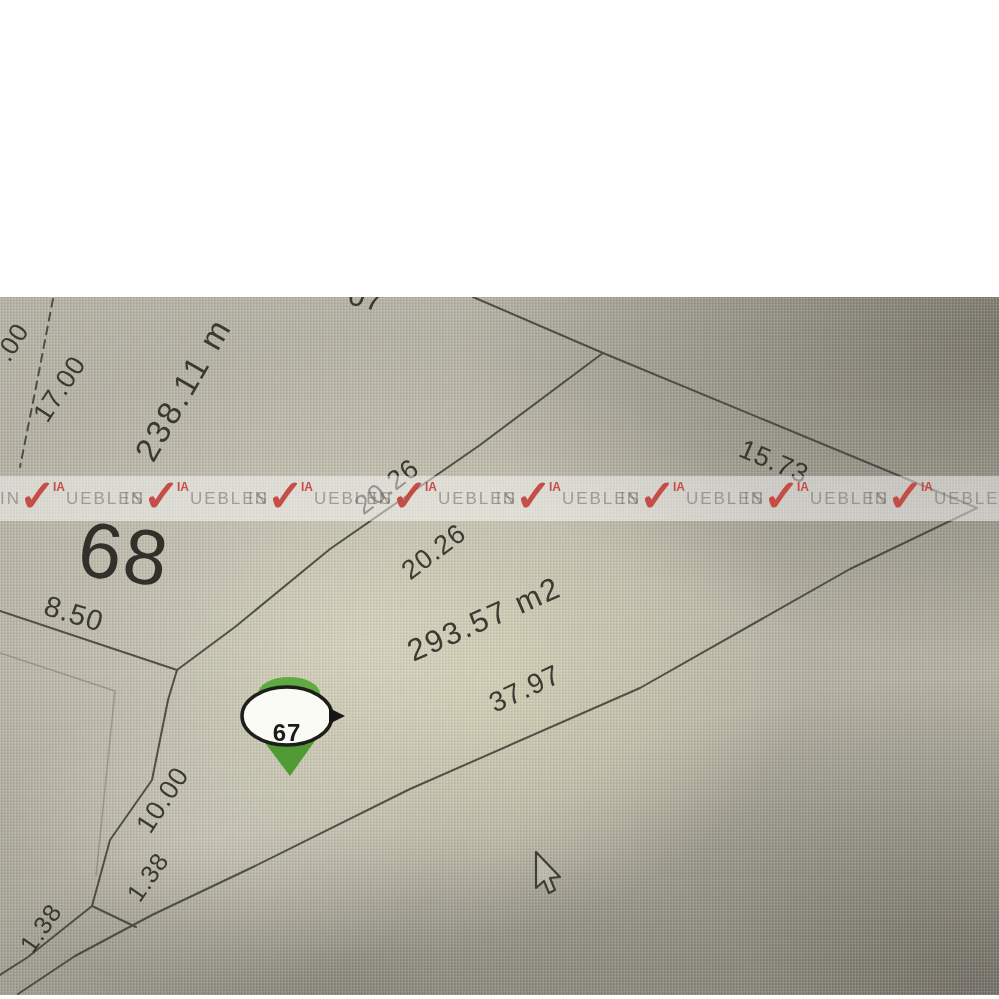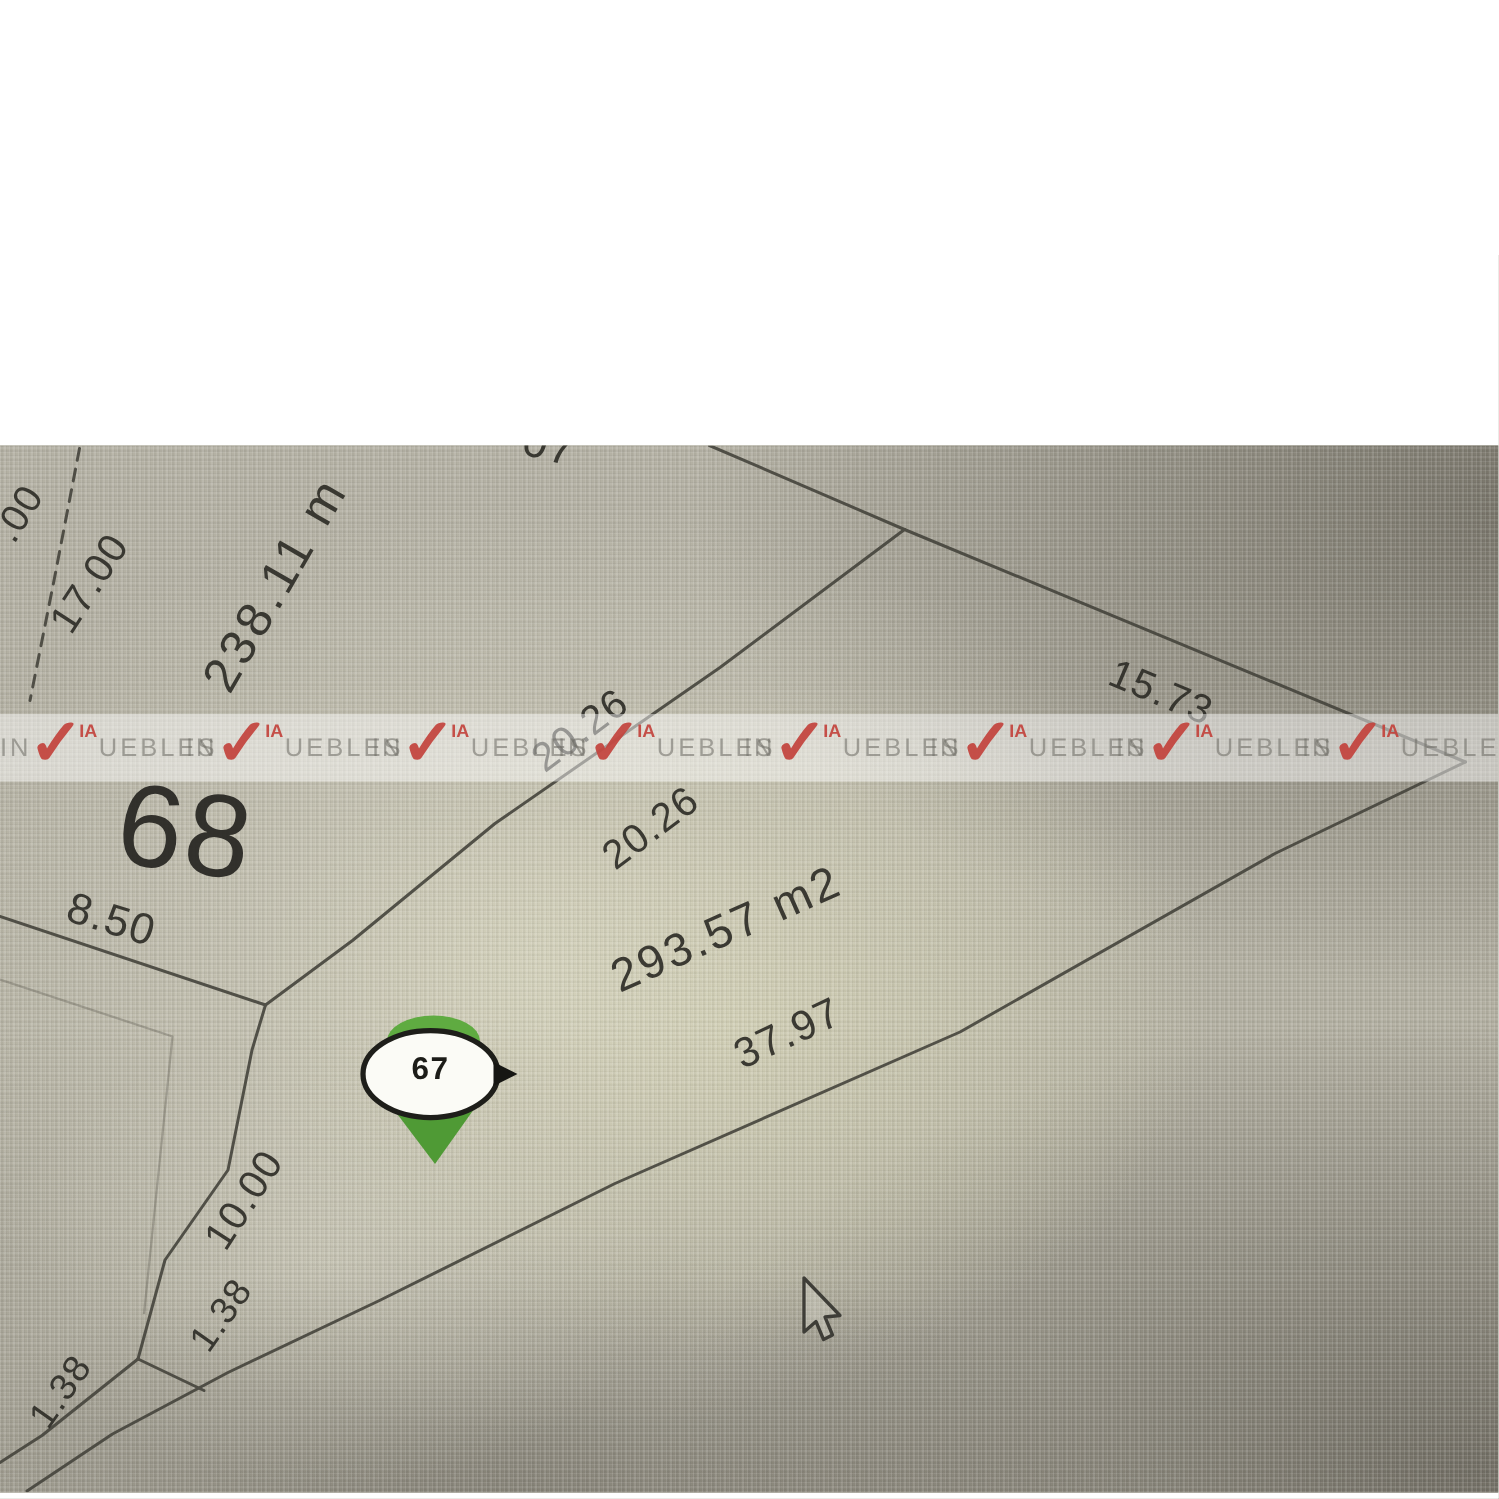--- a/index.html
+++ b/index.html
@@ -46,23 +46,23 @@
   .l-3797      {left:525px; top:392px; --r:-25deg; font-size:28px;}
   .l-68        {left:124px; top:257px; --r:8deg;   font-size:78px; letter-spacing:2px; color:#262521;}
   .l-850       {left:74px;  top:317px; --r:17deg;  font-size:29px;}
   .l-1000      {left:163px; top:503px; --r:-57deg;}
   .l-138a      {left:148px; top:580px; --r:-55deg; font-size:25px;}
   .l-138b      {left:41px;  top:631px; --r:-55deg; font-size:25px;}
 
   
   .pin{position:absolute;left:0;top:0;z-index:4;}
   .pin-number{
-    position:absolute;left:287px;top:416px;z-index:5;
+    position:absolute;left:287px;top:436px;z-index:5;
     transform:translate(-50%,-50%);
-    font-size:21px;font-weight:bold;color:#1c1c18;letter-spacing:1px;
+    font-size:24px;font-weight:bold;color:#1c1c18;letter-spacing:1px;
   }
 
   
   .watermark{
     position:absolute;left:0;top:179px;width:999px;height:45px;z-index:3;
     background:rgba(255,255,255,0.47);
     display:flex;align-items:center;overflow:hidden;pointer-events:none;
   }
   .wm-unit{flex:0 0 124px;width:124px;display:flex;align-items:center;
            margin-left:0;overflow:visible;white-space:nowrap;}

